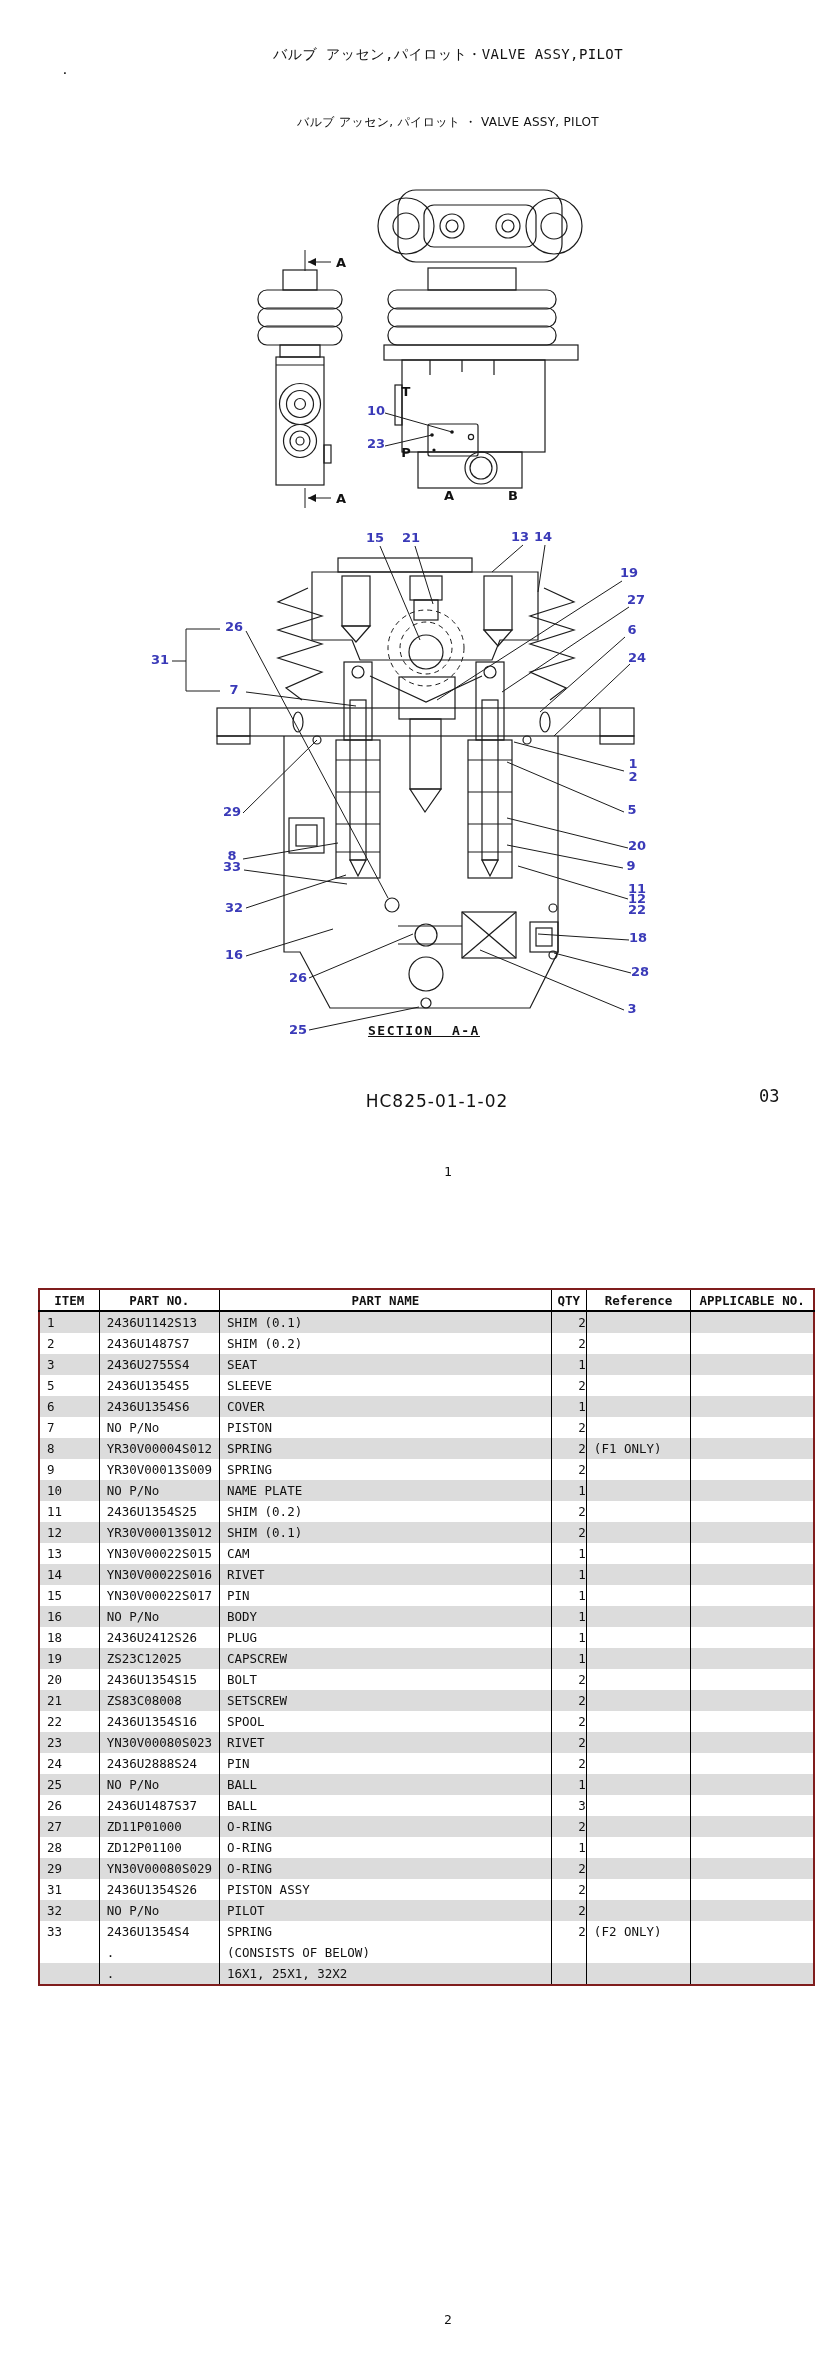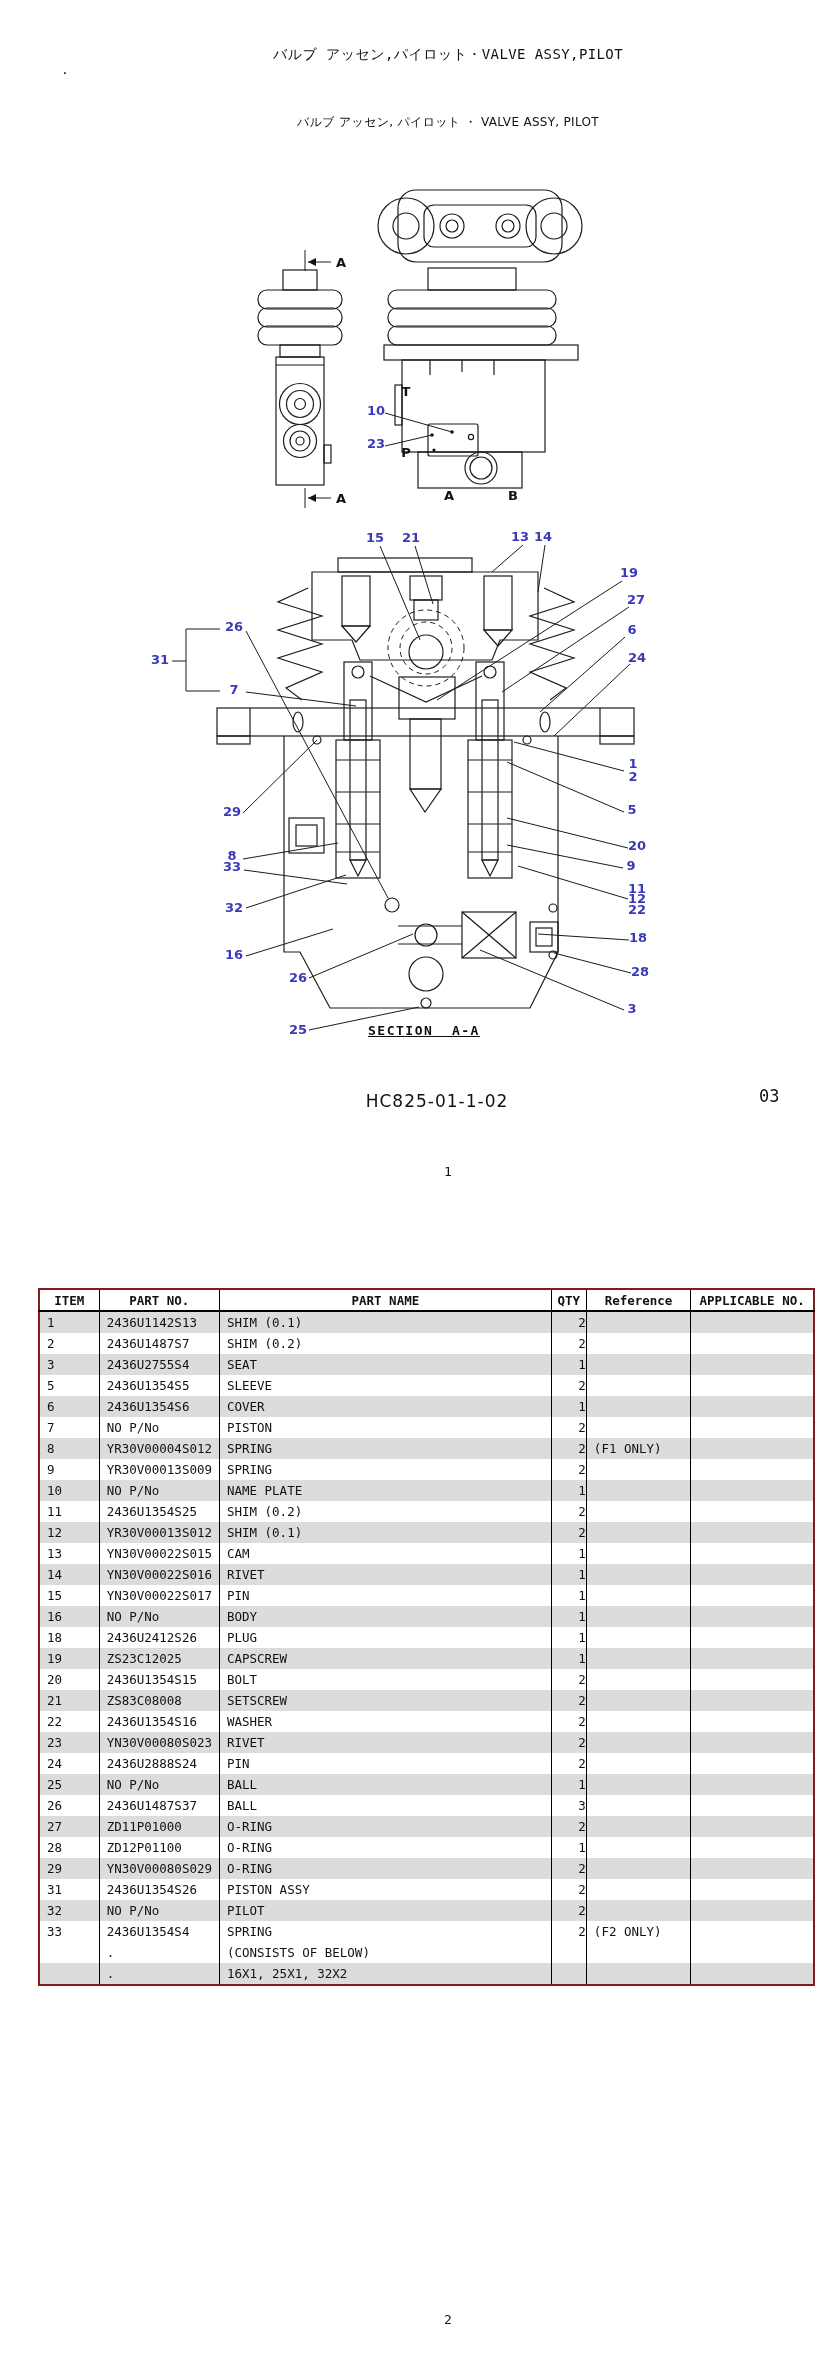--- a/index.html
+++ b/index.html
@@ -412,21 +412,21 @@
           <td class="c-item">21</td>
           <td class="c-pn">ZS83C08008</td>
           <td class="c-name">SETSCREW</td>
           <td class="c-qty">2</td>
           <td class="c-ref"></td>
           <td class="c-app"></td>
         </tr>
         <tr>
           <td class="c-item">22</td>
           <td class="c-pn">2436U1354S16</td>
-          <td class="c-name">WASHER</td>
+          <td class="c-name">SPOOL</td>
           <td class="c-qty">2</td>
           <td class="c-ref"></td>
           <td class="c-app"></td>
         </tr>
         <tr class="shade">
           <td class="c-item">23</td>
           <td class="c-pn">YN30V00080S023</td>
           <td class="c-name">RIVET</td>
           <td class="c-qty">2</td>
           <td class="c-ref"></td>

